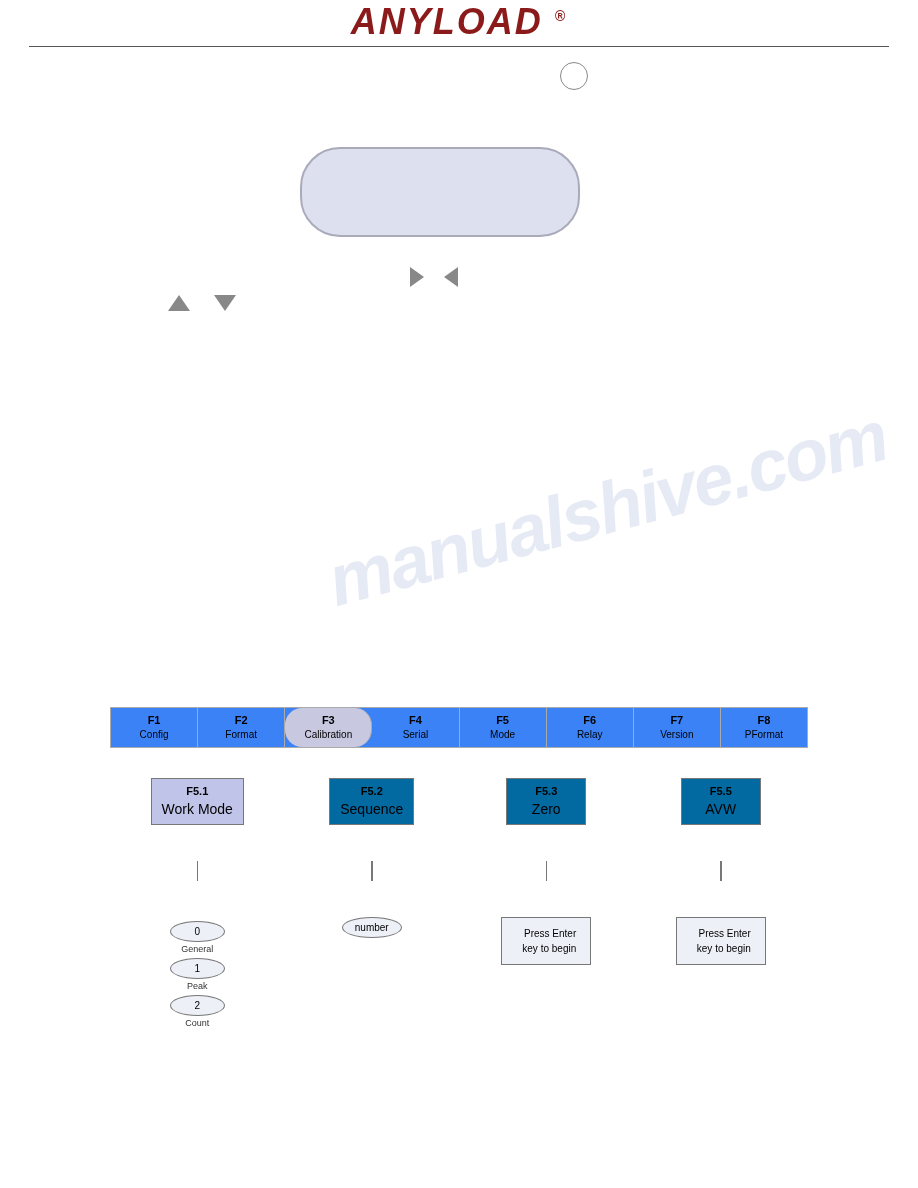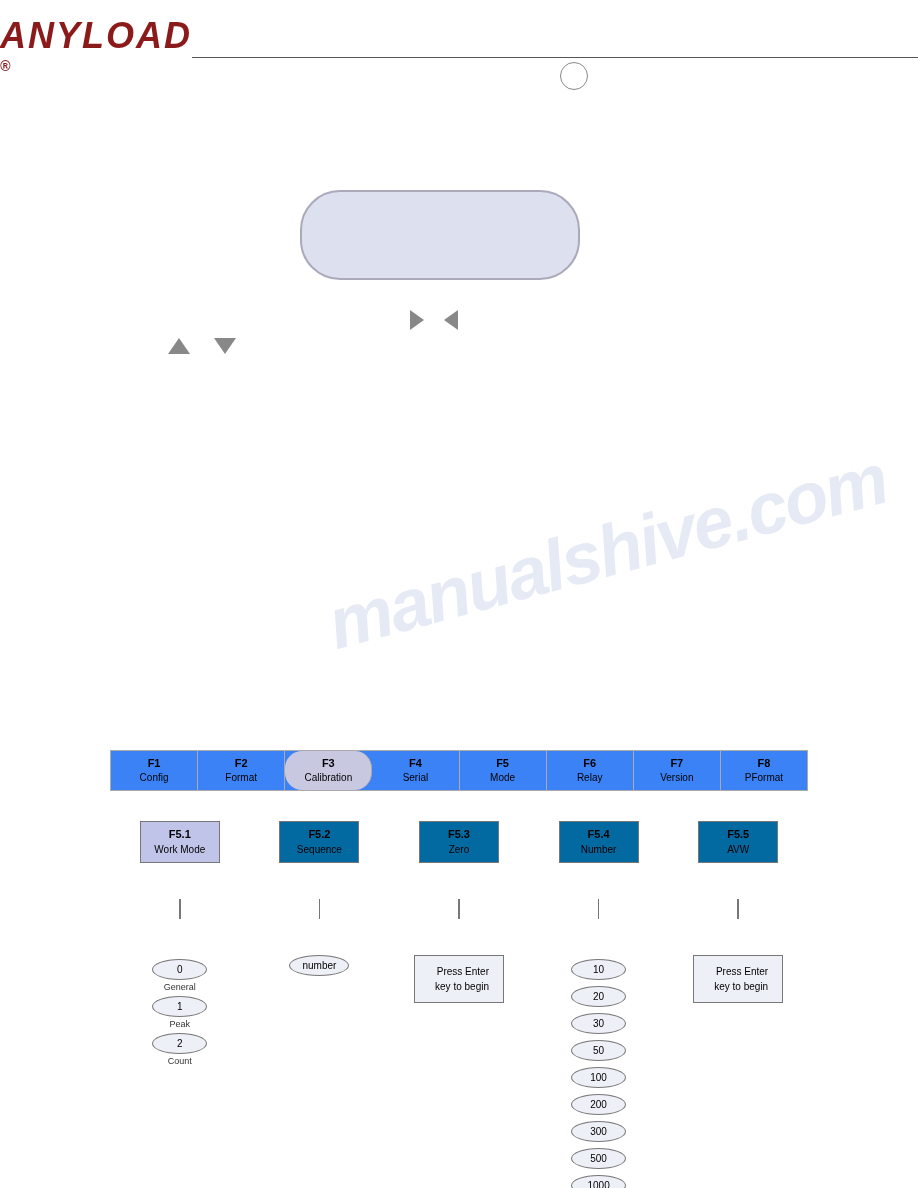--- a/index.html
+++ b/index.html
@@ -9,23 +9,23 @@
       background: #fff;
       font-family: Arial, sans-serif;
       font-size: 12px;
       position: relative;
       overflow-x: hidden;
     }
 
     
     .header {
       display: flex;
-      flex-direction: row;
+      flex-direction: column;
       align-items: center;
-      padding-top: 18px;
+      padding-top: 4px;
     }
     .logo-text {
       font-size: 36px;
       font-weight: 900;
       color: #8b1a1a;
       letter-spacing: 2px;
       font-style: italic;
       text-transform: uppercase;
       line-height: 1;
     }
@@ -181,21 +181,21 @@
       text-align: center;
       font-size: 11px;
       line-height: 1.4;
       min-width: 80px;
       cursor: pointer;
     }
     .sub-fkey-box.active {
       background: #c0c4e8;
     }
     .sub-fkey-label { font-weight: bold; display: block; }
-    .sub-fkey-name { display: block; font-size: 10px; }
+    .sub-fkey-name { display: block; font-size: 14px; }
 
     .connector-line {
       width: 1.5px;
       height: 20px;
       background: #777;
     }
 
     .option-oval {
       border: 1.5px solid #777;
       border-radius: 50%;
@@ -338,38 +338,20 @@
       <div class="sub-fkey-box">
         <span class="sub-fkey-label">F5.3</span>
         <span class="sub-fkey-name">Zero</span>
       </div>
       <div class="connector-line"></div>
       <div class="press-enter-box">
         Press Enter<br>key to begin
       </div>
     </div>
 
-    <div class="submenu-col">
-      <div class="sub-fkey-box">
-        <span class="sub-fkey-label">F5.4</span>
-        <span class="sub-fkey-name">Number</span>
-      </div>
-      <div class="connector-line"></div>
-      <div class="options-list">
-        <div class="option-oval">10</div>
-        <div class="option-oval">20</div>
-        <div class="option-oval">30</div>
-        <div class="option-oval">50</div>
-        <div class="option-oval">100</div>
-        <div class="option-oval">200</div>
-        <div class="option-oval">300</div>
-        <div class="option-oval">500</div>
-        <div class="option-oval">1000</div>
-      </div>
-    </div>
 
     <div class="submenu-col">
       <div class="sub-fkey-box">
         <span class="sub-fkey-label">F5.5</span>
         <span class="sub-fkey-name">AVW</span>
       </div>
       <div class="connector-line"></div>
       <div class="press-enter-box">
         Press Enter<br>key to begin
       </div>

